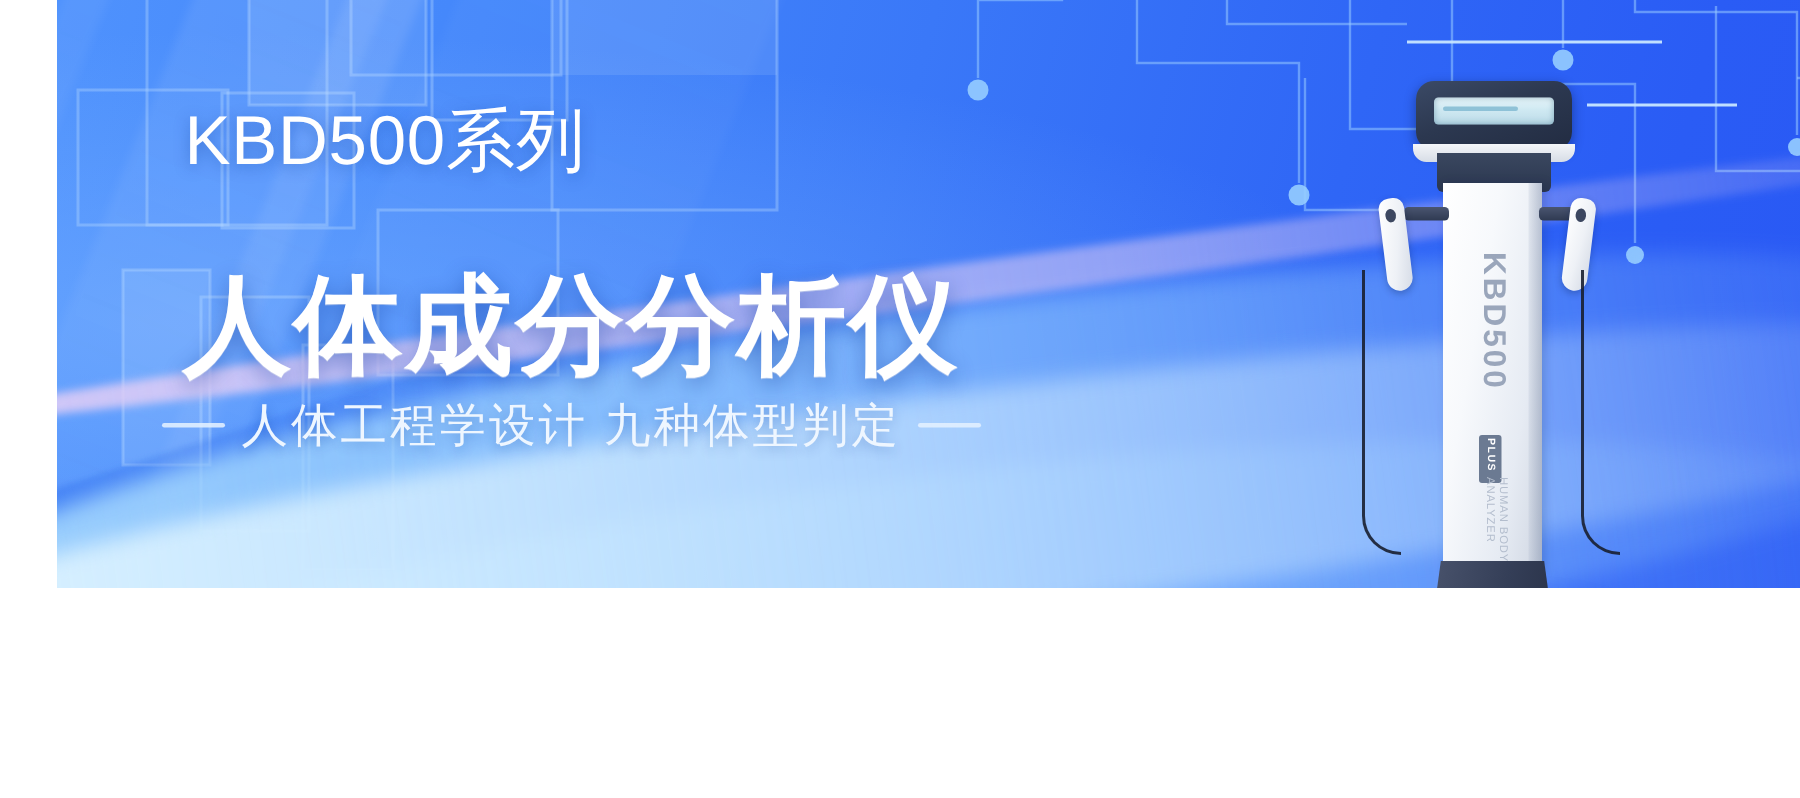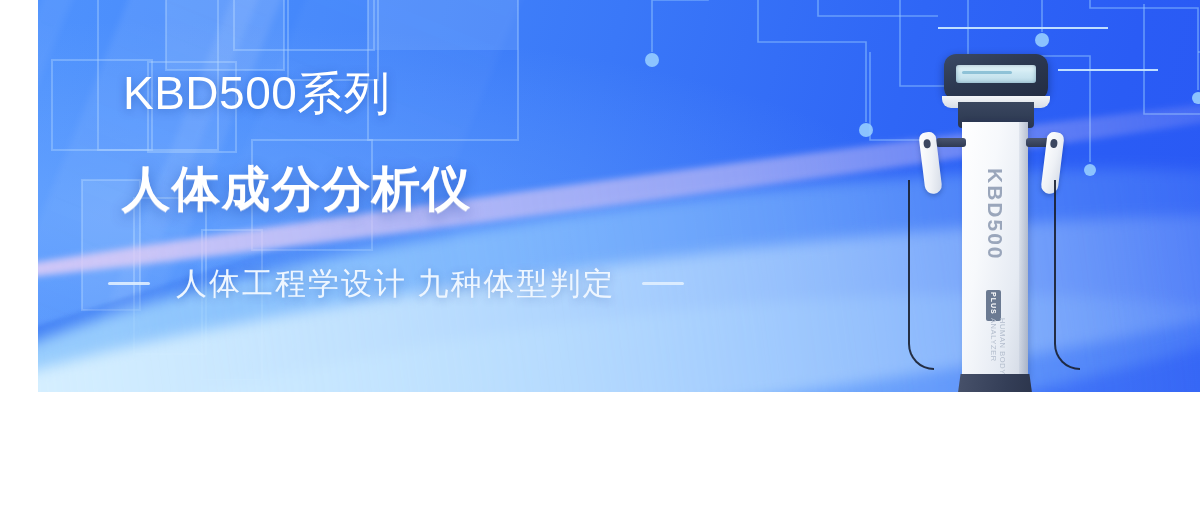--- a/index.html
+++ b/index.html
@@ -61,28 +61,28 @@
 
   .eyebrow{
     position:absolute;left:85px;top:70px;
     font-size:46px;line-height:1;font-weight:400;color:#ffffff;
     letter-spacing:.5px;
     text-shadow:0 2px 10px rgba(10,50,140,.35);
     white-space:nowrap;
   }
   .headline{
     position:absolute;left:84px;top:133px;
-    font-size:48px;line-height:1;font-weight:700;color:#ffffff;
+    font-size:72px;line-height:1;font-weight:700;color:#ffffff;
     letter-spacing:2px;
     text-shadow:0 4px 14px rgba(12,52,150,.45), 0 1px 0 rgba(255,255,255,.6);
     white-space:nowrap;
   }
   .subline{
     position:absolute;left:70px;top:268px;
-    display:flex;align-items:center;gap:26px;
+    display:flex;align-items:center;gap:11px;
     white-space:nowrap;
   }
   .dash{display:block;width:42px;height:3px;border-radius:2px;
         background:rgba(226,240,255,.88);}
   .subtext{
     font-size:31px;line-height:1;font-weight:400;color:#eef6ff;
     letter-spacing:2px;
     text-shadow:0 2px 8px rgba(10,50,140,.30);
   }
 

